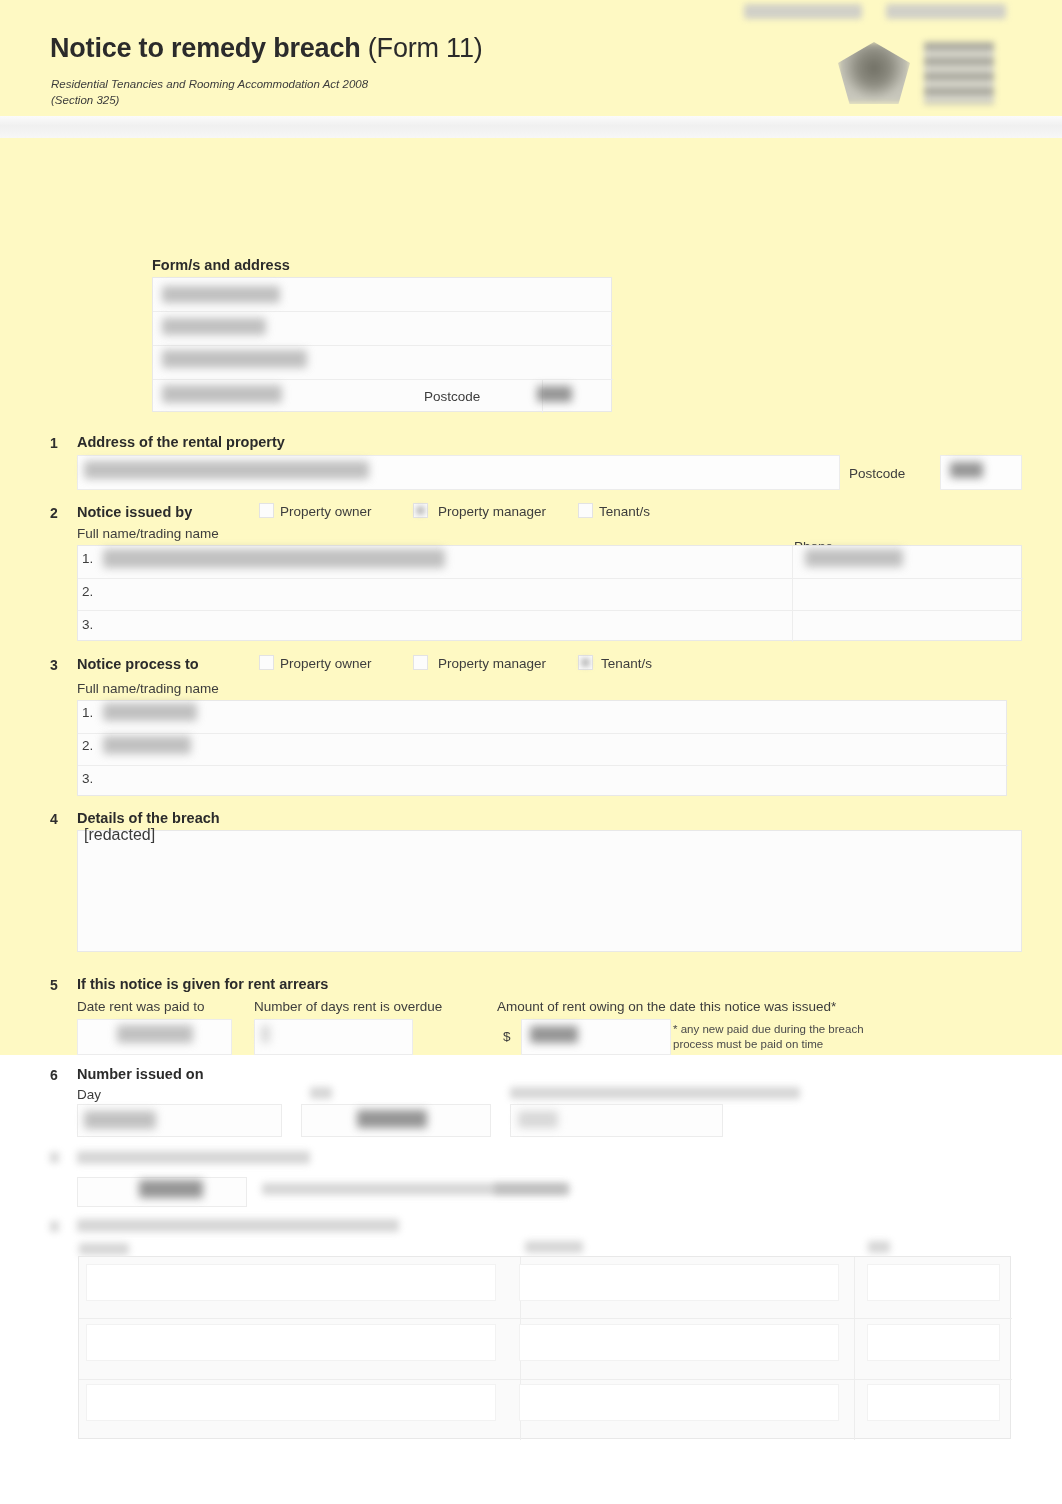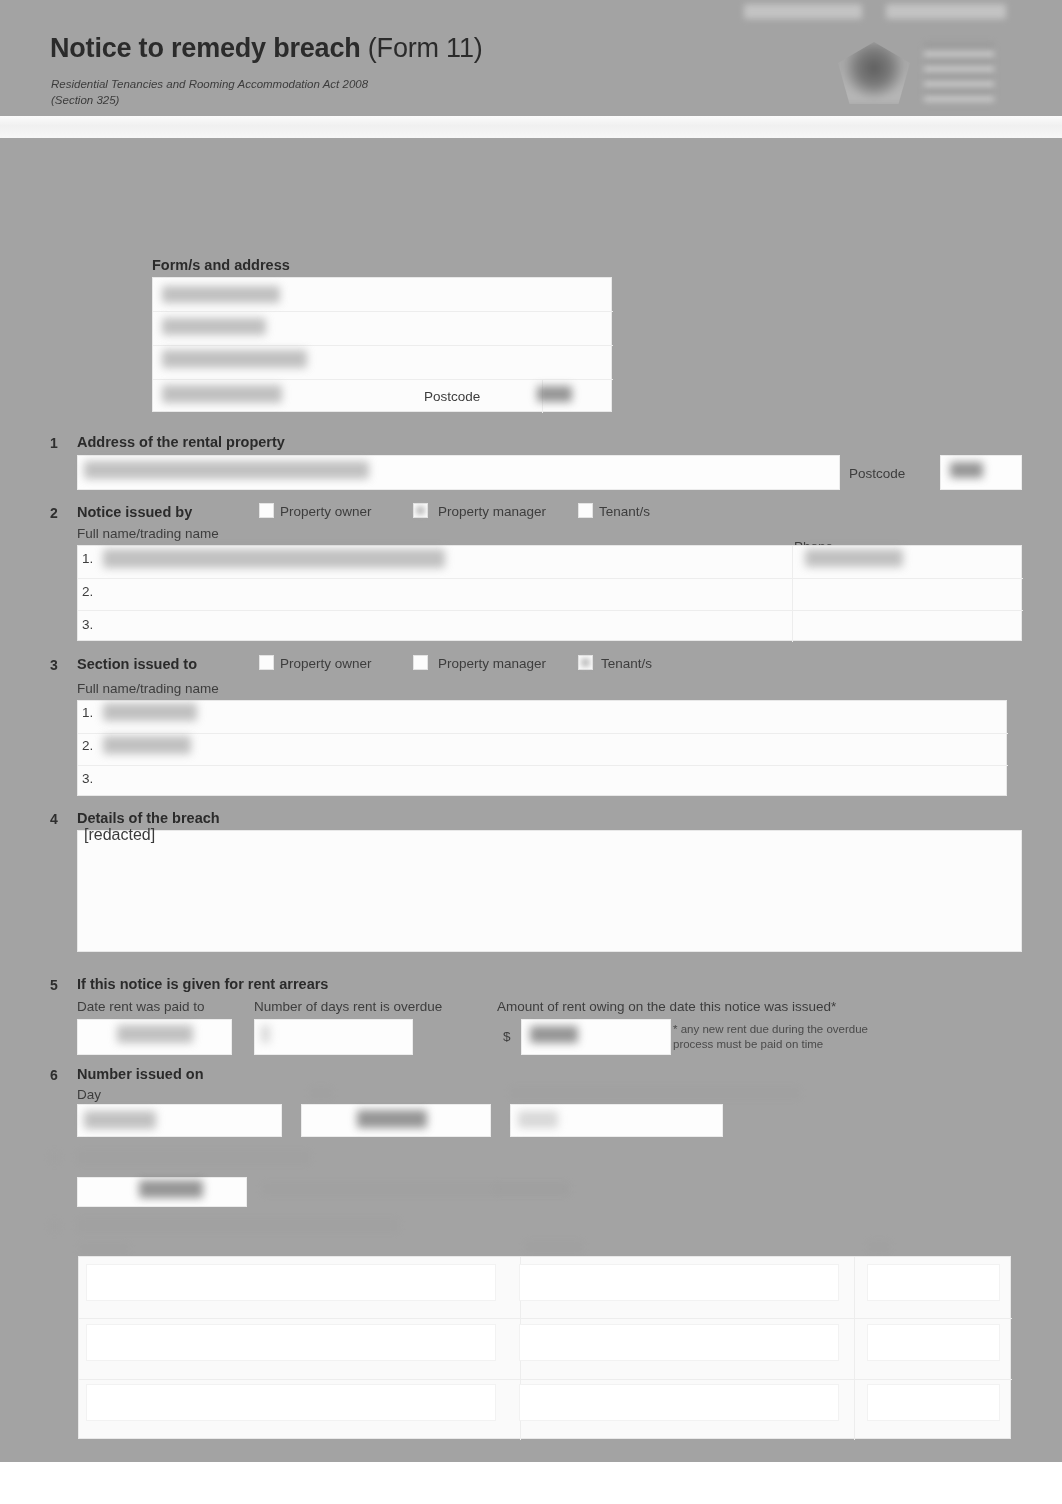--- a/index.html
+++ b/index.html
@@ -3,21 +3,21 @@
 <meta charset="utf-8">
 <style>
   * { box-sizing: border-box; margin: 0; padding: 0; }
   html, body {
     width: 1062px; height: 1504px;
     background: #ffffff;
     font-family: "Liberation Sans", sans-serif;
     color: #3a3a3a;
     overflow: hidden;
   }
-  #page { position: relative; width: 1062px; height: 1504px; background: #a3a3a3; }
+  #page { position: relative; width: 1062px; height: 1055px; background: #fef9c3; }
 
   
   .hdr-title {
     position: absolute; left: 50px; top: 33px;
     font-size: 27px; font-weight: 700; color: #2b2b2b;
     letter-spacing: -0.2px; white-space: nowrap;
   }
   .hdr-title .light { font-weight: 400; }
   .hdr-sub {
     position: absolute; left: 51px; top: 76px;
@@ -179,21 +179,21 @@
     <div class="hr" style="left:0; top:64px; width:945px;"></div>
     <div class="vr" style="left:714px; top:0; height:96px;"></div>
   </div>
   <div class="lbl" style="left:82px; top:551px;">1.</div>
   <div class="redact" style="left:103px; top:549px; width:342px; height:19px;">[redacted]</div>
   <div class="redact" style="left:805px; top:549px; width:98px; height:18px;">[redacted]</div>
   <div class="lbl" style="left:82px; top:584px;">2.</div>
   <div class="lbl" style="left:82px; top:617px;">3.</div>
 
   <div class="num" style="left:50px; top:657px;">3</div>
-  <div class="sect-title" style="left:77px; top:656px;">Section issued to</div>
+  <div class="sect-title" style="left:77px; top:656px;">Notice process to</div>
 
   <div class="cbx" style="left:259px; top:655px;"></div>
   <div class="lbl" style="left:280px; top:656px;">Property owner</div>
   <div class="cbx" style="left:413px; top:655px;"></div>
   <div class="lbl" style="left:438px; top:656px;">Property manager</div>
   <div class="cbx marked" style="left:578px; top:655px;"></div>
   <div class="lbl" style="left:601px; top:656px;">Tenant/s</div>
 
   <div class="lbl" style="left:77px; top:681px;">Full name/trading name</div>
 
@@ -223,21 +223,21 @@
   <div class="lbl" style="left:254px; top:999px;">Number of days rent is overdue</div>
   <div class="fld" style="left:254px; top:1019px; width:159px; height:36px;"></div>
   <div class="redact soft" style="left:261px; top:1025px; width:9px; height:18px;">[redacted]</div>
 
   <div class="lbl" style="left:497px; top:999px;">Amount of rent owing on the date this notice was issued*</div>
   <div class="lbl" style="left:503px; top:1029px;">$</div>
   <div class="fld" style="left:521px; top:1019px; width:150px; height:36px;"></div>
   <div class="redact dark" style="left:530px; top:1026px; width:48px; height:17px;">[redacted]</div>
 
   <div class="note" style="left:673px; top:1022px; width:250px;">
-    <div>* any new rent due during the overdue</div>
+    <div>* any new paid due during the breach</div>
     <div style="text-align:left;">process must be paid on time</div>
   </div>
 
   <div class="num" style="left:50px; top:1067px;">6</div>
   <div class="sect-title" style="left:77px; top:1066px;">Number issued on</div>
 
   <div class="lbl" style="left:77px; top:1087px;">Day</div>
   <div class="fld" style="left:77px; top:1104px; width:205px; height:33px;"></div>
   <div class="redact" style="left:84px; top:1111px; width:72px; height:18px;">[redacted]</div>
 

